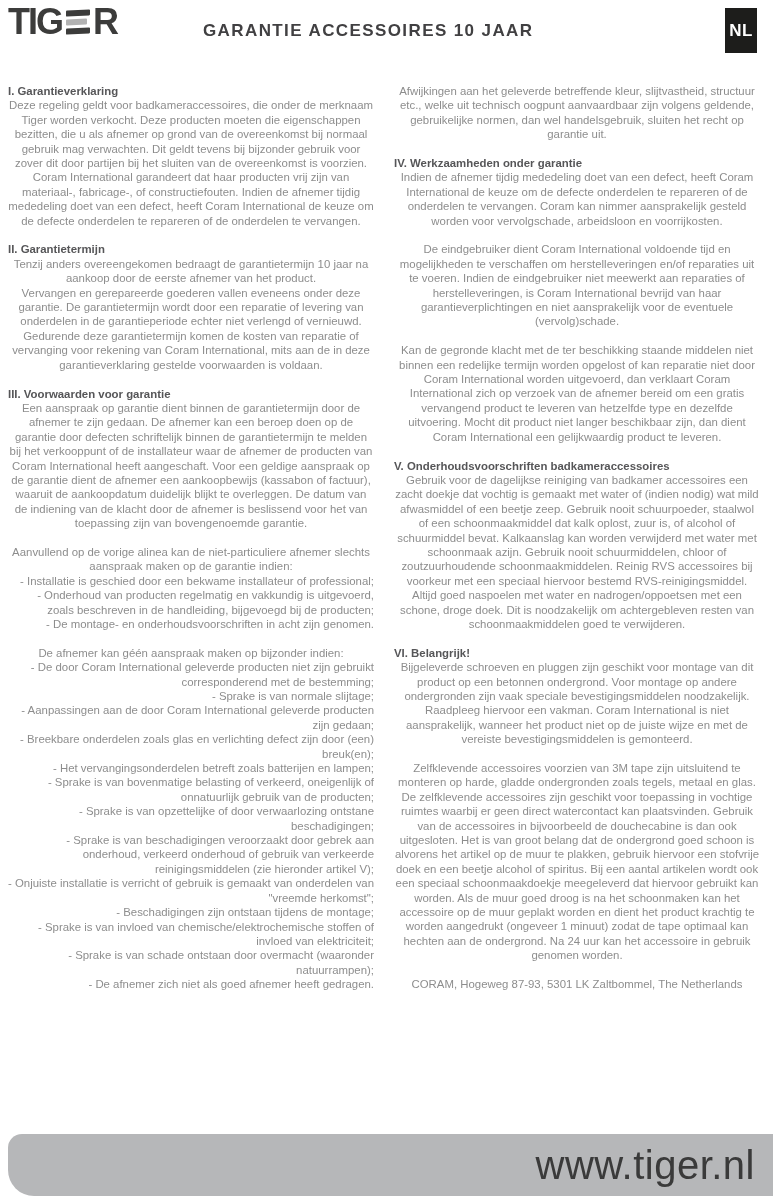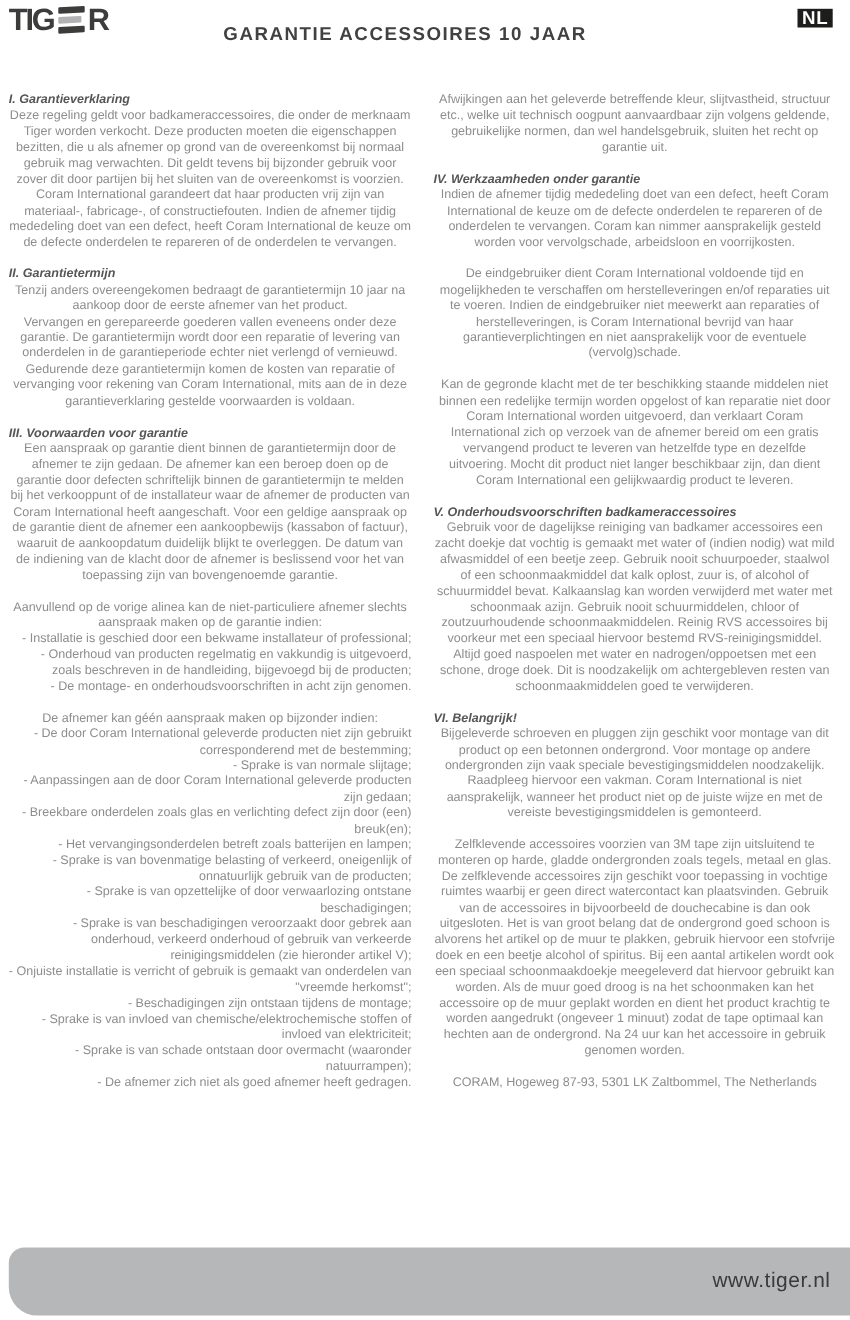--- a/index.html
+++ b/index.html
@@ -1,39 +1,39 @@
 <!DOCTYPE html>
 <html><head>
 <meta charset="utf-8">
 <style>
   html,body { margin:0; padding:0; }
   body { font-family:"Liberation Sans", sans-serif; background:#ffffff; }
   .page { position:relative; width:773px; height:1200px; background:#ffffff; overflow:hidden; }
 
   
   .logo { position:absolute; left:8px; top:4px; display:flex; align-items:center; }
-  .logo-letters { font-weight:bold; font-size:28px; line-height:1; color:#3c3c3b; letter-spacing:-2px; }
+  .logo-letters { font-weight:bold; font-size:36px; line-height:1; color:#3c3c3b; letter-spacing:-2px; }
   .logo-e { display:inline-flex; flex-direction:column; gap:3px; width:24px; margin:0 3px 0 4px; }
   .logo-e .bar { height:6px; width:100%; background:#3c3c3b; transform:skewY(-3deg); border-radius:1px; }
   .logo-e .bar.mid { background:#b2b2b2; width:88%; }
   .doc-title { position:absolute; left:203px; top:21px; font-size:17px; font-weight:bold; color:#414042; letter-spacing:1.4px; white-space:nowrap; }
-  .lang-badge { position:absolute; right:16px; top:8px; width:32px; height:17px; background:#1d1d1b; color:#ffffff; font-weight:bold; font-size:17px; display:flex; align-items:center; justify-content:center; letter-spacing:0.5px; }
+  .lang-badge { position:absolute; right:16px; top:8px; width:32px; height:45px; background:#1d1d1b; color:#ffffff; font-weight:bold; font-size:17px; display:flex; align-items:center; justify-content:center; letter-spacing:0.5px; }
 
   
   .col { position:absolute; top:84px; width:366px; font-size:11.4px; line-height:14.4px; color:#8d8d8d; }
   .col-left { left:8px; }
   .col-right { left:394px; }
   .block { margin-bottom:14.4px; }
-  .sec-heading { font-weight:bold; color:#565658;font-style:italic; }
+  .sec-heading { font-weight:bold; color:#565658; }
   .p { white-space:pre-line;text-align:center; }
   .li { padding-left:7px; text-indent:-7px;text-align:right; }
 
   
   .footer-bar { position:absolute; left:8px; right:0; top:1134px; height:62px; background:#b6b7b9; border-radius:14px 0 0 26px; display:flex; align-items:center; justify-content:flex-end; padding-right:18px; box-sizing:border-box; }
-  .footer-url { font-size:19px; color:#3a3a3a; letter-spacing:0.5px; }
+  .footer-url { font-size:40px; color:#3a3a3a; letter-spacing:0.5px; }
 </style>
 </head>
 <body>
 
 <div class="page">
 
   <div class="logo">
     <span class="logo-letters">TIG</span>
     <span class="logo-e">
       <span class="bar"></span>

